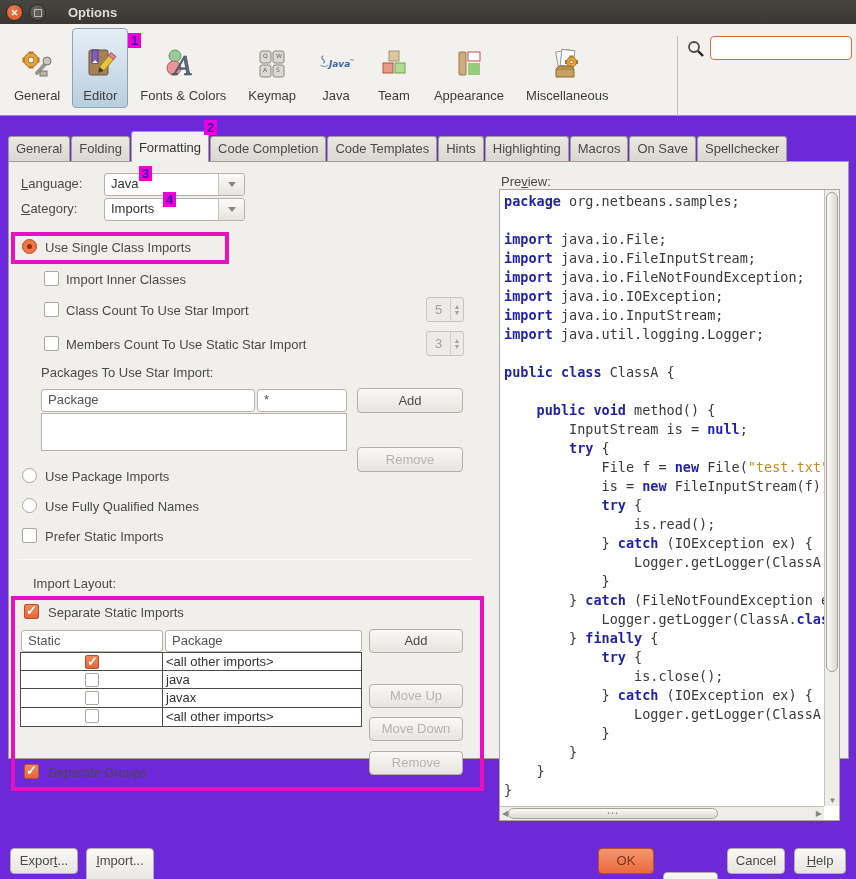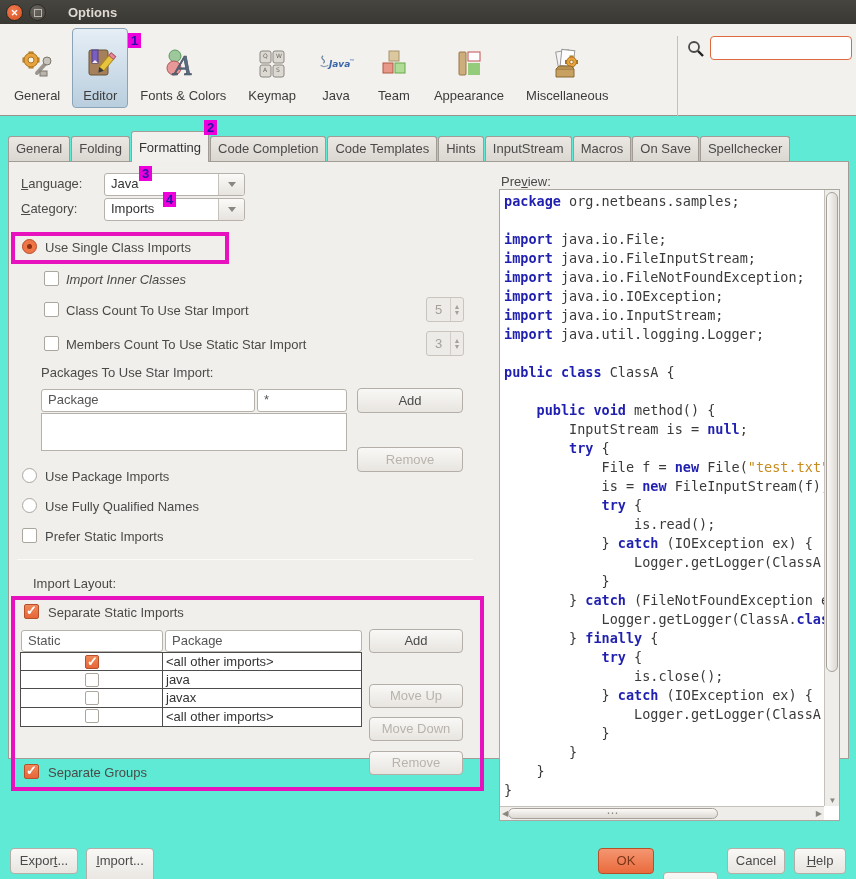--- a/index.html
+++ b/index.html
@@ -1,18 +1,18 @@
 <!DOCTYPE html>
 <html><head>
 <meta charset="utf-8">
 <style>
   * { margin:0; padding:0; box-sizing:border-box; }
   html,body { background:#555; }
   body { font-family:"Liberation Sans", sans-serif; }
-  .window { position:relative; width:856px; height:879px; background:#5eead4; overflow:hidden;
+  .window { position:relative; width:856px; height:879px; background:#6d28d9; overflow:hidden;
             font-size:13px; color:#3c3c3c; }
 
   
   .titlebar { position:absolute; top:0; left:0; width:856px; height:24px;
               background:linear-gradient(#474540,#3a3833); display:flex; align-items:center; }
   .winbtn { width:17px; height:17px; border-radius:50%; margin-left:6px; position:relative; }
   .winbtn.close { background:radial-gradient(circle at 40% 35%,#f07a52,#d8511d); border:1px solid #2a2a26; }
   .winbtn.close::after { content:"✕"; position:absolute; left:0; top:0; width:100%; height:100%;
          color:#fff; font-size:9px; line-height:16px; text-align:center; font-weight:bold; }
   .winbtn.max { background:radial-gradient(circle at 40% 35%,#6b6760,#46433d); border:1px solid #2a2a26; }
@@ -249,21 +249,21 @@
     </div>
   </div>
 
   <div class="tabsrow" id="tabsrow">
       <div class="tab">General</div>
       <div class="tab">Folding</div>
       <div class="tab selected">Formatting</div>
       <div class="tab">Code Completion</div>
       <div class="tab">Code Templates</div>
       <div class="tab">Hints</div>
-      <div class="tab">InputStream</div>
+      <div class="tab">Highlighting</div>
       <div class="tab">Macros</div>
       <div class="tab">On Save</div>
       <div class="tab">Spellchecker</div>
     </div>
   <div class="contentbox">
 
     <div class="lbl" style="left:12px; top:14px;"><u>L</u>anguage:</div>
     <div class="combo" style="left:95px; top:11px; width:141px;">
       <div class="cval">Java</div>
       <div class="carrow"></div>
@@ -271,21 +271,21 @@
     <div class="lbl" style="left:12px; top:39px;"><u>C</u>ategory:</div>
     <div class="combo" style="left:95px; top:36px; width:141px;">
       <div class="cval">Imports</div>
       <div class="carrow"></div>
     </div>
 
     <span class="radio sel" style="left:13px; top:77px;"></span>
     <div class="lbl" style="left:36px; top:78px;">Use Single Class Imports</div>
 
     <span class="cb" style="left:35px; top:109px;"></span>
-    <div class="lbl" style="left:57px; top:110px;font-style:italic;">Import Inner Classes</div>
+    <div class="lbl" style="left:57px; top:110px;">Import Inner Classes</div>
 
     <span class="cb" style="left:35px; top:140px;"></span>
     <div class="lbl" style="left:57px; top:141px;">Class Count To Use Star Import</div>
     <div class="spin" style="left:417px; top:135px;">
       <div class="snum">5</div>
       <div class="sarr">
           <span>▲</span>
           <span>▼</span>
         </div>
     </div>

